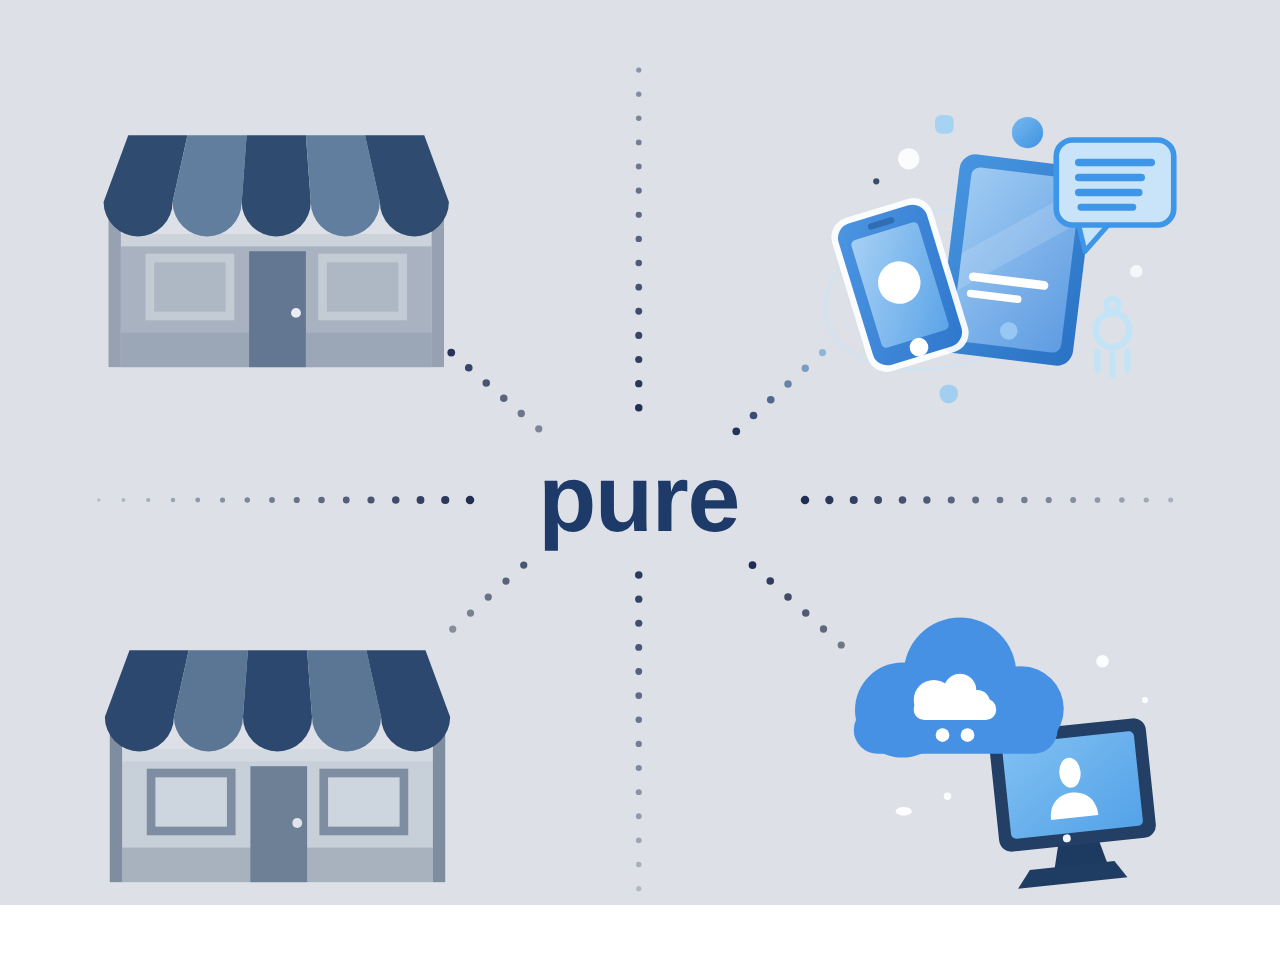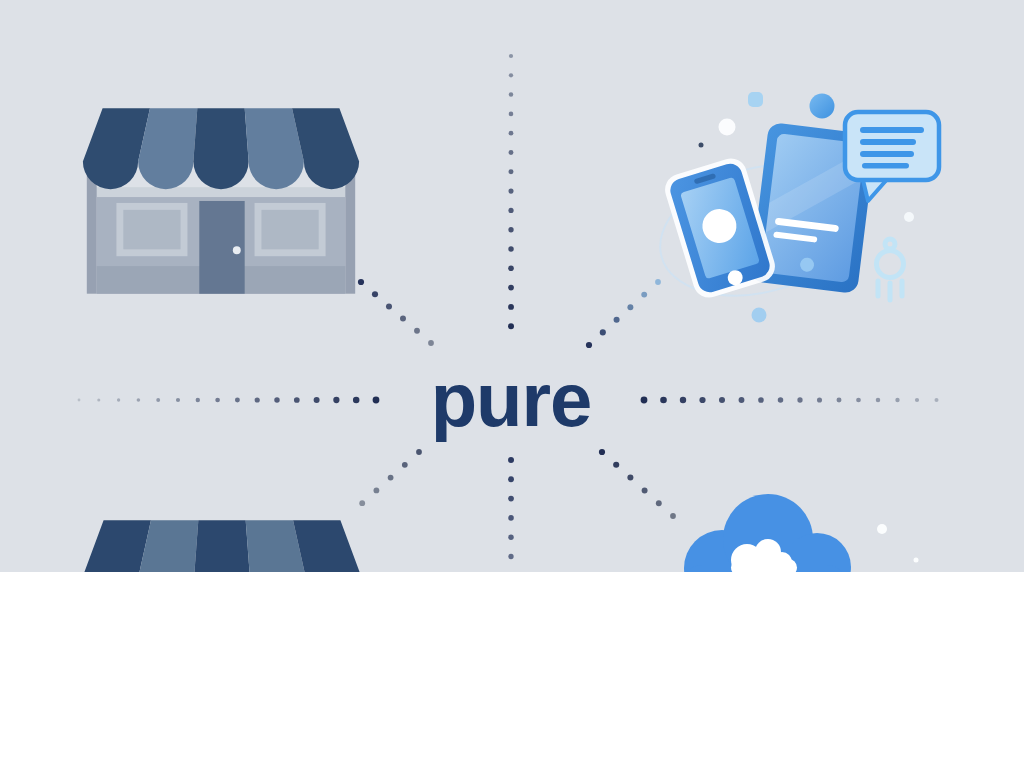--- a/index.html
+++ b/index.html
@@ -1,19 +1,19 @@
 <!DOCTYPE html>
 <html><head>
 <meta charset="utf-8">
 <style>
   html,body{margin:0;padding:0;}
   body{font-family:"Liberation Sans", sans-serif;}
   .canvas{
     position:relative;
-    width:1024px;height:572px;
+    width:1024px;height:724px;
     background:#dde1e7;
     overflow:hidden;
   }
   .layer{position:absolute;left:0;top:0;}
   .illus{position:absolute;}
   .illus svg{display:block;width:100%;height:100%;}
   .center-label{
     position:absolute;
     left:511px;top:399px;
     transform:translate(-50%,-50%);

